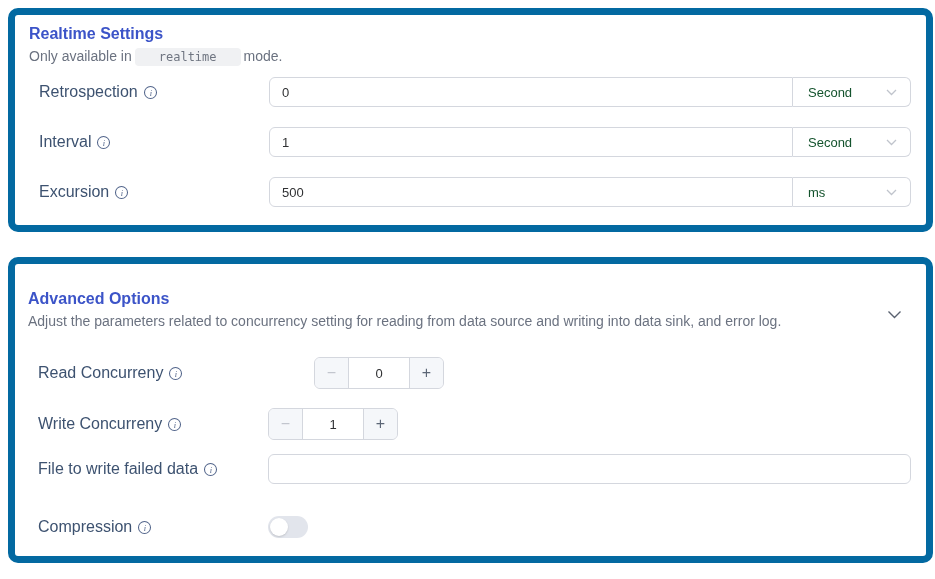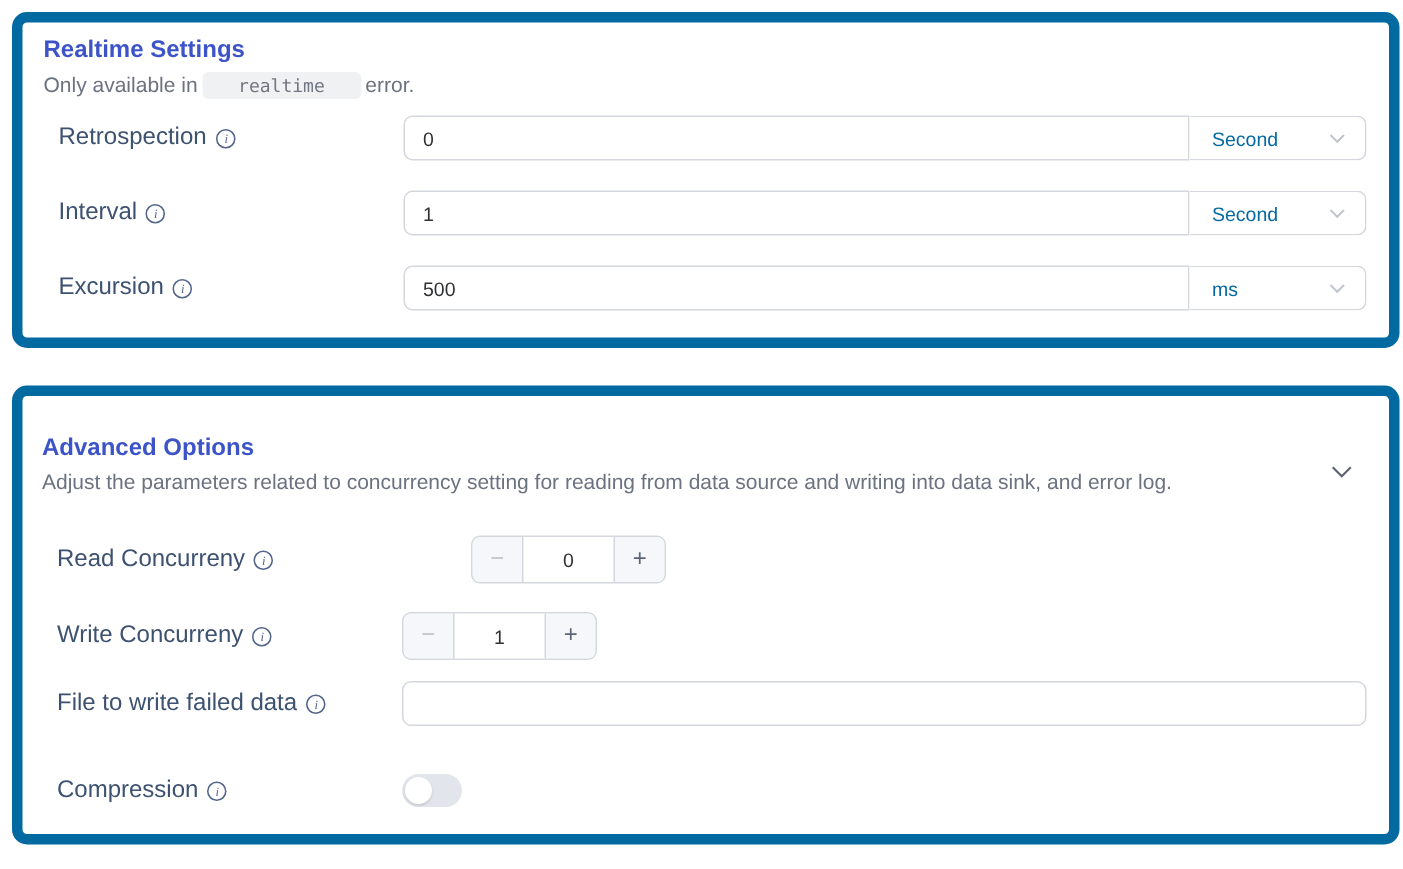--- a/index.html
+++ b/index.html
@@ -84,21 +84,21 @@
     height: 30px;
     border: 1px solid #d4d7de;
     border-left: none;
     border-radius: 0 6px 6px 0;
     background: #ffffff;
     display: flex;
     align-items: center;
     justify-content: space-between;
     padding: 0 13px 0 15px;
     font-size: 13px;
-    color: #0369a1;
+    color: #14532d;
     cursor: pointer;
   }
   .chevron-sm { width: 11px; height: 7px; color: #c0c4cc; }
 
   .full-input {
     flex: 1 1 auto;
     height: 30px;
     border: 1px solid #d4d7de;
     border-radius: 6px;
     padding: 0 12px;
@@ -177,21 +177,21 @@
   }
   .collapse-chevron svg { width: 15px; height: 10px; }
 </style>
 </head>
 <body>
 
 <div class="page">
 
   <section class="card card-realtime">
     <h2 class="card-title">Realtime Settings</h2>
-    <p class="card-subtext"><span>Only available in</span><span class="code-chip">realtime</span><span>error.</span></p>
+    <p class="card-subtext"><span>Only available in</span><span class="code-chip">realtime</span><span>mode.</span></p>
 
     <div class="rows">
 
       <div class="form-row row-h30">
         <div class="field-label">
           <span>Retrospection</span>
           <span class="info-icon">
             <svg viewBox="0 0 16 16">
                 <circle cx="8" cy="8" r="6.4" fill="none" stroke="currentColor" stroke-width="1.1"></circle>
                 <text x="8.4" y="11.3" font-size="9" font-style="italic" font-family="Liberation Serif, serif" text-anchor="middle" fill="currentColor">i</text>

